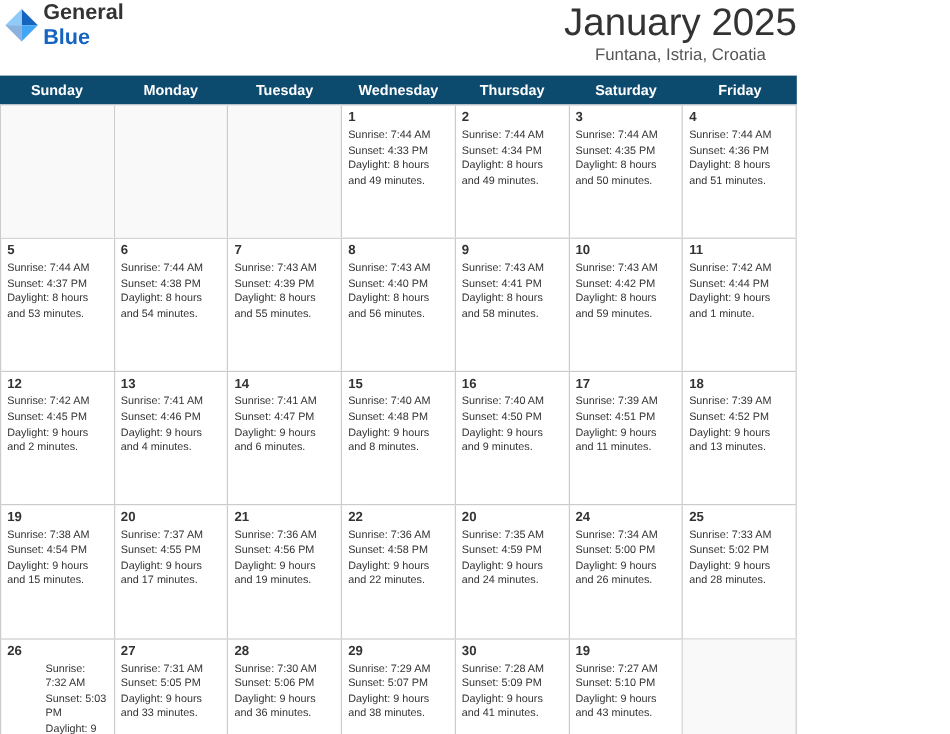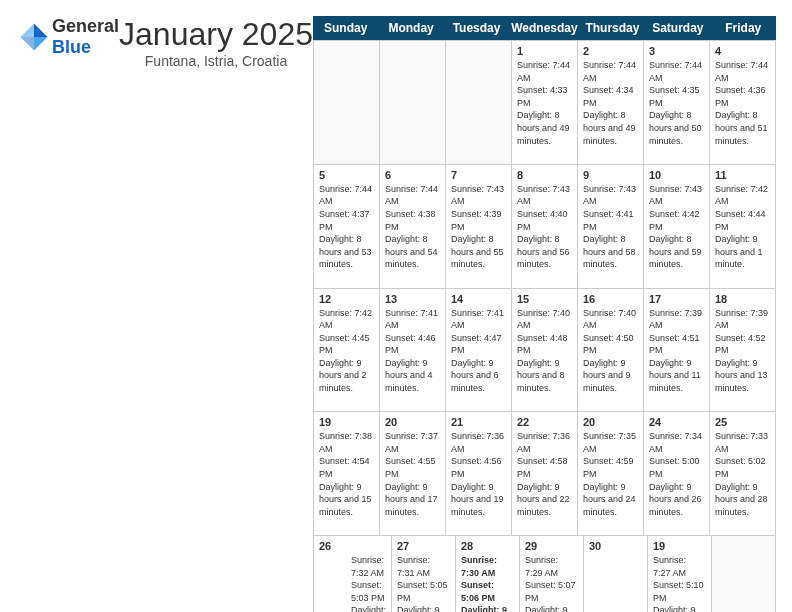--- a/index.html
+++ b/index.html
@@ -4,25 +4,24 @@
   <style>
     * { margin: 0; padding: 0; box-sizing: border-box; }
     body {
       font-family: Arial, sans-serif;
       background: #fff;
       width: 792px;
       height: 612px;
       overflow: hidden;
     }
     .container {
-      width: 792px;
+      width: 664px;
       height: 612px;
-      padding: 16px;
-      display: flex;
-      flex-direction: row;
+      display: flex;
+      flex-direction: column;
     }
     .header {
       display: flex;
       justify-content: space-between;
       align-items: flex-start;
       margin-bottom: 10px;
     }
     .logo {
       display: flex;
       align-items: center;
@@ -306,32 +305,35 @@
 Daylight: 9 hours and 31 minutes.</div>
           </div>
           <div class="cal-cell">
             <div class="day-num">27</div>
             <div class="day-info" style="white-space: pre-line;">Sunrise: 7:31 AM
 Sunset: 5:05 PM
 Daylight: 9 hours and 33 minutes.</div>
           </div>
           <div class="cal-cell">
             <div class="day-num">28</div>
-            <div class="day-info" style="white-space: pre-line; font-weight: bold;">Sunrise: 7:30 AM
+            <div class="day-info" style="white-space: pre-line;">Sunrise: 7:30 AM
 Sunset: 5:06 PM
 Daylight: 9 hours and 36 minutes.</div>
           </div>
           <div class="cal-cell">
             <div class="day-num">29</div>
             <div class="day-info" style="white-space: pre-line;">Sunrise: 7:29 AM
 Sunset: 5:07 PM
 Daylight: 9 hours and 38 minutes.</div>
           </div>
           <div class="cal-cell">
             <div class="day-num">30</div>
+            <div class="day-info" style="white-space: pre-line;">Sunrise: 7:28 AM
+Sunset: 5:09 PM
+Daylight: 9 hours and 41 minutes.</div>
           </div>
           <div class="cal-cell">
             <div class="day-num">19</div>
             <div class="day-info" style="white-space: pre-line;">Sunrise: 7:27 AM
 Sunset: 5:10 PM
 Daylight: 9 hours and 43 minutes.</div>
           </div>
           <div class="cal-cell empty"></div>
         </div>
       </div>

